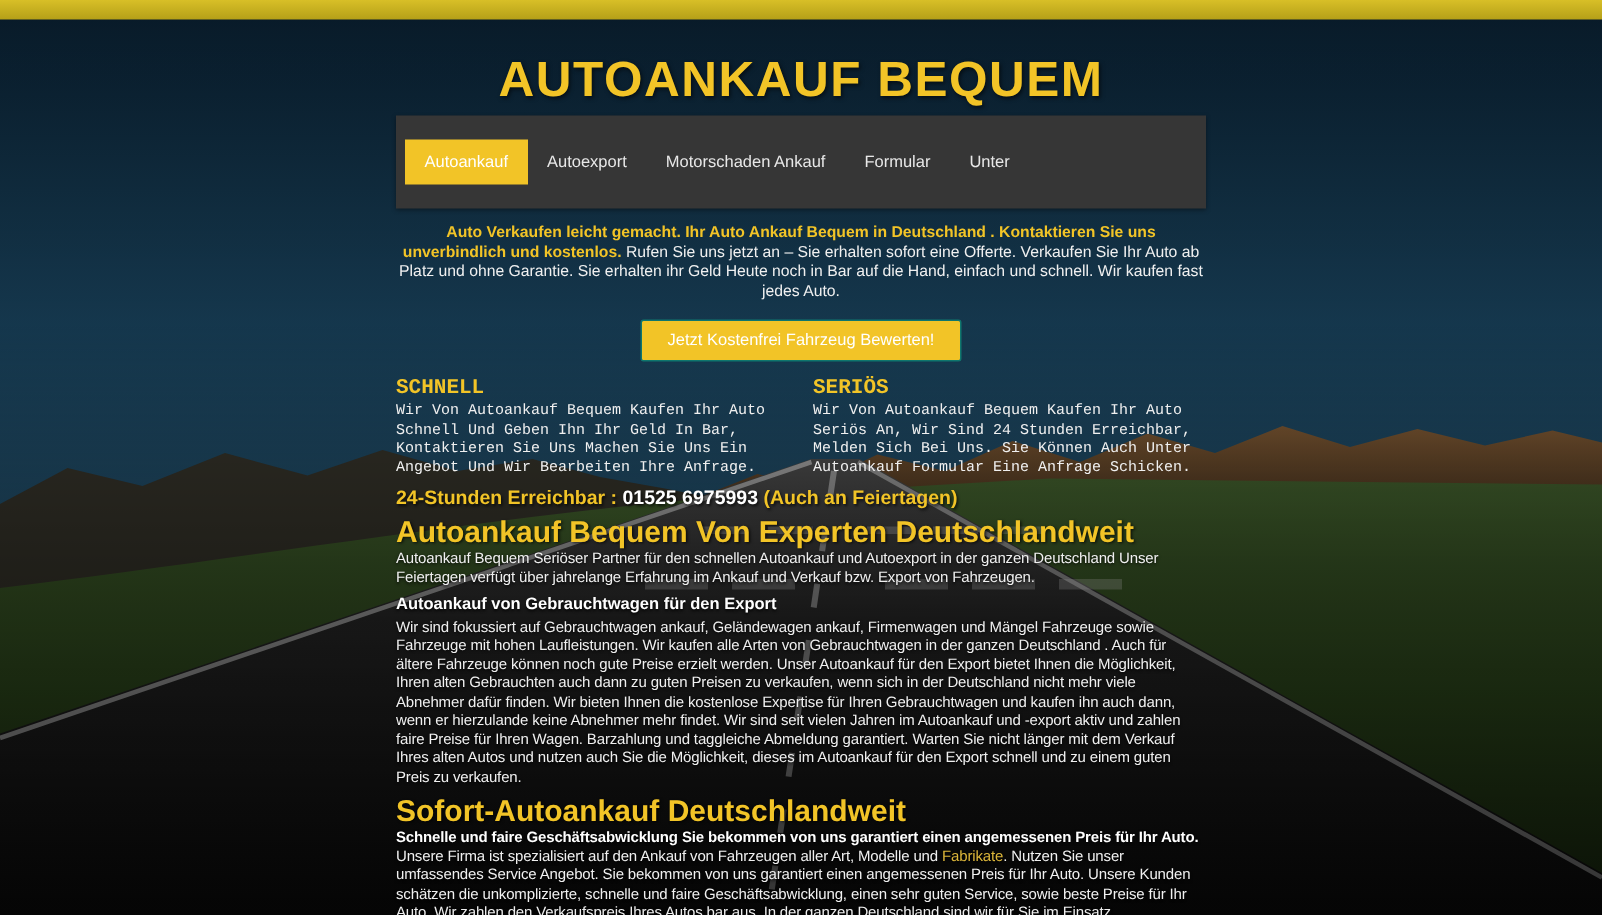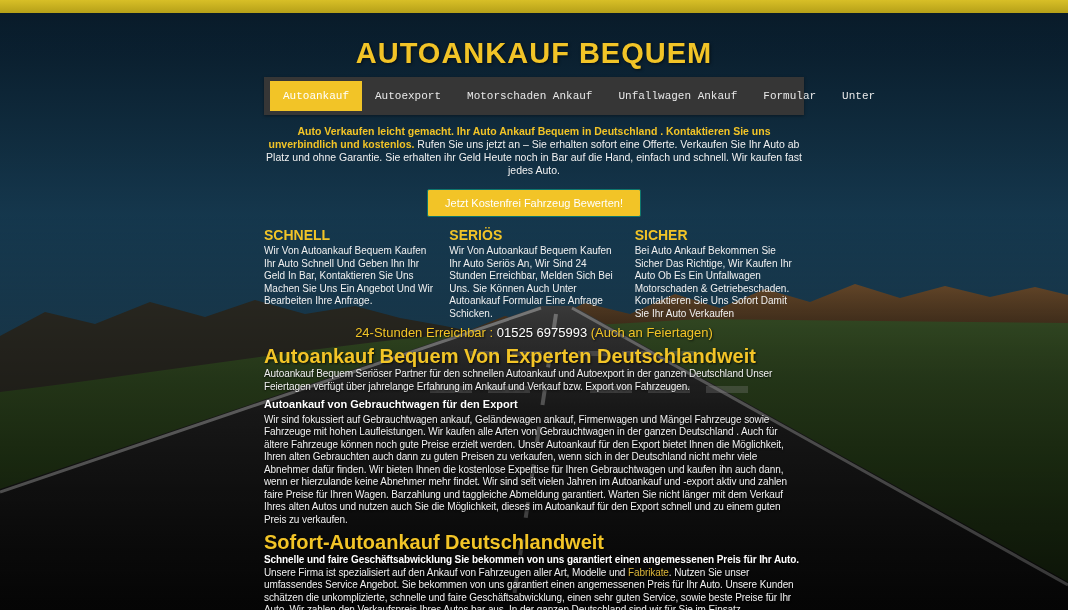--- a/index.html
+++ b/index.html
@@ -27,33 +27,32 @@
   }
   .page {
     position: relative; z-index: 1;
     width: 540px; margin: 0 auto;
     color: var(--text);
     font-size: 10px;
   }
   .site-title {
     margin: 25px 0 0 0;
     text-align: center;
-    font-size: 29px; line-height: 30px;
+    font-size: 33px; line-height: 30px;
     font-weight: bold; letter-spacing: 1px;
     color: var(--accent);
     text-shadow: 1px 1px 3px rgba(0,0,0,.6);
   }
   .navbar {
     margin-top: 9px;
     height: 30px;
     background: var(--nav_bg);
     display: flex; align-items: stretch;
-    padding: 4px 6px;
+    padding: 16px 6px;
     box-shadow: 0 1px 3px rgba(0,0,0,.4);
-    font-family: Liberation Mono, monospace;
   }
   .nav-item {
     display: flex; align-items: center;
     padding: 0 13px;
     color: #e8e8e8; font-size: 11px;
     text-decoration: none; cursor: pointer;
     white-space: nowrap;
   }
   .nav-item.active { background: var(--accent); color: #fff; }
   .intro {
@@ -66,30 +65,30 @@
   .cta-button {
     background: var(--accent);
     border: 1px solid #0f766e;
     color: #fff;
     font-family: "Liberation Sans", sans-serif;
     font-size: 11px;
     padding: 7px 17px;
     border-radius: 2px;
     cursor: pointer;
   }
-  .features { display: flex; gap: 16px; margin-top: 11px; }
+  .features { display: flex; gap: 16px; margin-top: 11px; font-family: Liberation Mono, monospace; }
   .feature { flex: 1; }
   .feature-title {
     color: var(--accent); font-weight: bold;
     font-size: 14px; line-height: 15px; margin: 0 0 2px 0;
   }
   .feature-text { font-size: 10px; line-height: 12.5px; }
   .phone-line {
-    margin-top: 5px; text-align: center;
-    font-size: 13px; line-height: 15px; font-weight: normal;
+    margin-top: 5px; text-align: left;
+    font-size: 13px; line-height: 15px; font-weight: bold;
     color: var(--accent);
     text-shadow: 1px 1px 2px rgba(0,0,0,.7);
   }
   .phone-line .num { color: #fff; }
   h2.sec {
     margin: 7px 0 0 0;
     color: var(--accent);
     font-size: 20px; line-height: 18px; font-weight: bold;
     text-shadow: 1px 1px 2px rgba(0,0,0,.7);
   }
@@ -165,44 +164,39 @@
 <div class="topbar"></div>
 
 <div class="page">
 
   <h1 class="site-title">AUTOANKAUF BEQUEM</h1>
 
   <nav class="navbar">
     <a class="nav-item active">Autoankauf</a>
     <a class="nav-item">Autoexport</a>
     <a class="nav-item">Motorschaden Ankauf</a>
-    <a class="nav-item">Unfallwagen Ankauf</a>
     <a class="nav-item">Formular</a>
     <a class="nav-item">Unter</a>
   </nav>
 
   <p class="intro"><span class="hl">Auto Verkaufen leicht gemacht. Ihr Auto Ankauf Bequem in Deutschland . Kontaktieren Sie uns unverbindlich und kostenlos.</span><span> Rufen Sie uns jetzt an – Sie erhalten sofort eine Offerte. Verkaufen Sie Ihr Auto ab Platz und ohne Garantie. Sie erhalten ihr Geld Heute noch in Bar auf die Hand, einfach und schnell. Wir kaufen fast jedes Auto.</span></p>
 
   <div class="cta-row">
     <button class="cta-button">Jetzt Kostenfrei Fahrzeug Bewerten!</button>
   </div>
 
   <div class="features">
     <div class="feature">
       <h3 class="feature-title">SCHNELL</h3>
       <div class="feature-text">Wir Von Autoankauf Bequem Kaufen Ihr Auto Schnell Und Geben Ihn Ihr Geld In Bar, Kontaktieren Sie Uns Machen Sie Uns Ein Angebot Und Wir Bearbeiten Ihre Anfrage.</div>
     </div>
     <div class="feature">
       <h3 class="feature-title">SERIÖS</h3>
       <div class="feature-text">Wir Von Autoankauf Bequem Kaufen Ihr Auto Seriös An, Wir Sind 24 Stunden Erreichbar, Melden Sich Bei Uns. Sie Können Auch Unter Autoankauf Formular Eine Anfrage Schicken.</div>
     </div>
-    <div class="feature">
-      <h3 class="feature-title">SICHER</h3>
-      <div class="feature-text">Bei Auto Ankauf Bekommen Sie Sicher Das Richtige, Wir Kaufen Ihr Auto Ob Es Ein Unfallwagen Motorschaden &amp; Getriebeschaden. Kontaktieren Sie Uns Sofort Damit Sie Ihr Auto Verkaufen</div>
-    </div>
   </div>
 
   <div class="phone-line"><span>24-Stunden Erreichbar : </span><span class="num">01525 6975993</span><span> (Auch an Feiertagen)</span></div>
 
   <h2 class="sec">Autoankauf Bequem Von Experten Deutschlandweit</h2>
   <p class="body-p">Autoankauf Bequem Seriöser Partner für den schnellen Autoankauf und Autoexport in der ganzen Deutschland Unser Feiertagen verfügt über jahrelange Erfahrung im Ankauf und Verkauf bzw. Export von Fahrzeugen.</p>
 
   <div class="sub-heading">Autoankauf von Gebrauchtwagen für den Export</div>
   <p class="body-p">Wir sind fokussiert auf Gebrauchtwagen ankauf, Geländewagen ankauf, Firmenwagen und Mängel Fahrzeuge sowie Fahrzeuge mit hohen Laufleistungen. Wir kaufen alle Arten von Gebrauchtwagen in der ganzen Deutschland . Auch für ältere Fahrzeuge können noch gute Preise erzielt werden. Unser Autoankauf für den Export bietet Ihnen die Möglichkeit, Ihren alten Gebrauchten auch dann zu guten Preisen zu verkaufen, wenn sich in der Deutschland nicht mehr viele Abnehmer dafür finden. Wir bieten Ihnen die kostenlose Expertise für Ihren Gebrauchtwagen und kaufen ihn auch dann, wenn er hierzulande keine Abnehmer mehr findet. Wir sind seit vielen Jahren im Autoankauf und -export aktiv und zahlen faire Preise für Ihren Wagen. Barzahlung und taggleiche Abmeldung garantiert. Warten Sie nicht länger mit dem Verkauf Ihres alten Autos und nutzen auch Sie die Möglichkeit, dieses im Autoankauf für den Export schnell und zu einem guten Preis zu verkaufen.</p>
 

